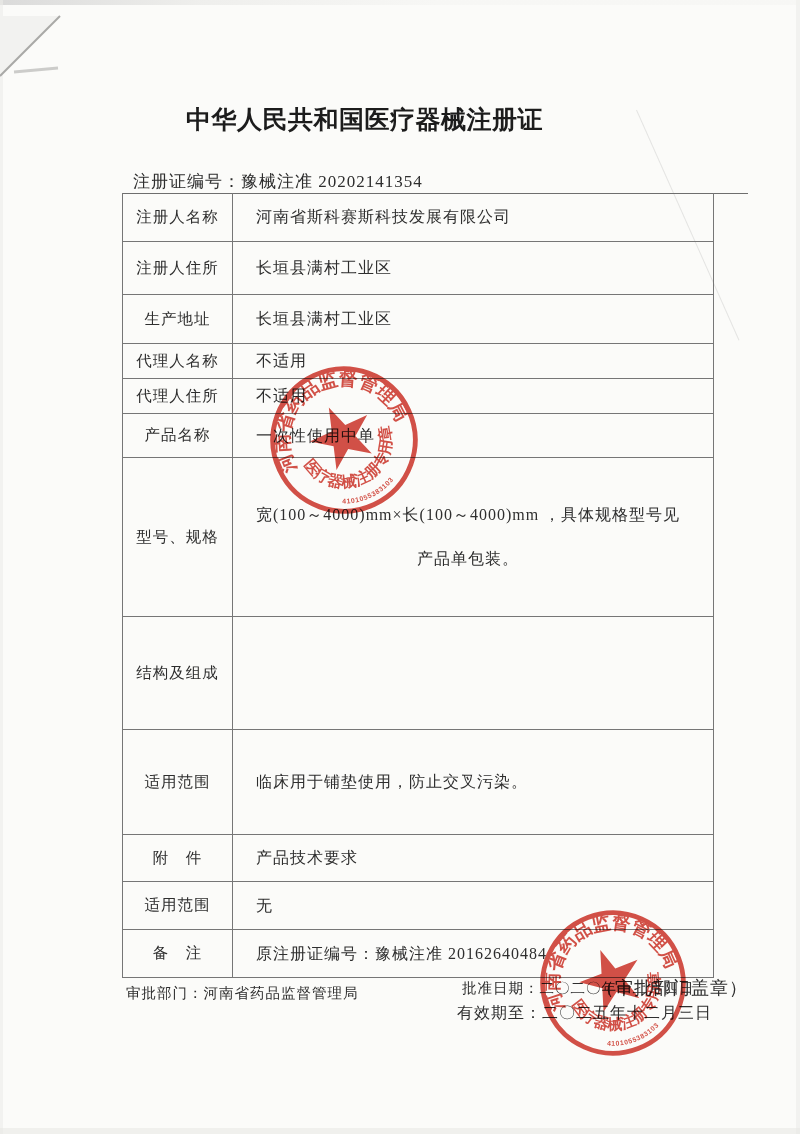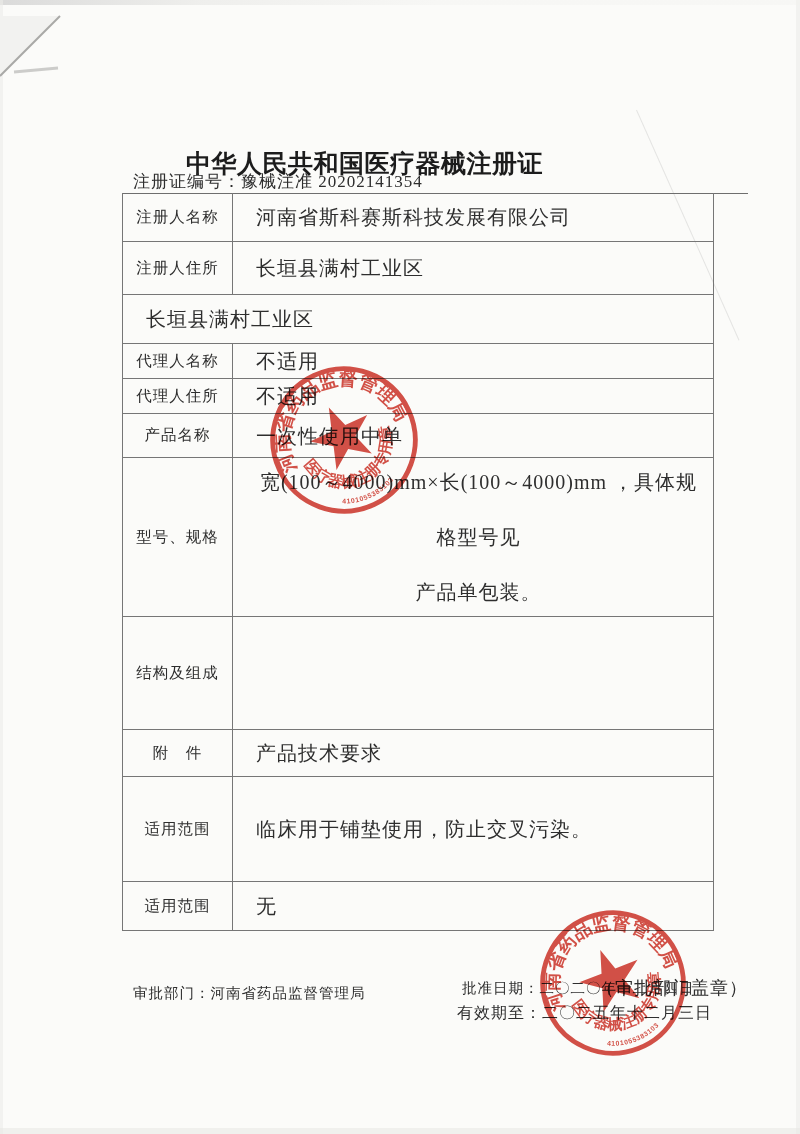--- a/index.html
+++ b/index.html
@@ -13,38 +13,38 @@
   .edge-top{position:absolute;top:0;left:0;width:100%;height:5px;
     background:linear-gradient(90deg,#c9c9c9,#e8e8e6 25%,#f5f5f3 55%);opacity:.65;}
   .edge-left{position:absolute;top:0;left:0;width:3px;height:100%;background:#ececea;opacity:.6;}
   .edge-right{position:absolute;top:0;right:0;width:4px;height:100%;background:#f0f0ee;opacity:.8;}
   .edge-bottom{position:absolute;bottom:0;left:0;width:100%;height:6px;background:#e7e7e4;opacity:.55;}
   .fold{position:absolute;left:0;top:0;}
   .crease{position:absolute;left:636px;top:110px;width:1px;height:252px;
     background:rgba(110,110,110,.16);transform:rotate(-24deg);transform-origin:top center;}
   
   .title{position:absolute;left:186px;top:103px;width:330px;text-align:center;
-    font-size:25px;font-weight:bold;letter-spacing:0.5px;color:#1c1c1c;white-space:nowrap;margin-top:44px;}
+    font-size:25px;font-weight:bold;letter-spacing:0.5px;color:#1c1c1c;white-space:nowrap;}
   .cert-line{position:absolute;left:133px;top:170px;font-size:17px;letter-spacing:1px;white-space:nowrap;}
   .top-rule{position:absolute;left:122px;top:193px;width:626px;height:1px;background:#6e6e6e;}
   
   .table{position:absolute;left:122px;top:193px;width:592px;box-sizing:border-box;
     border-left:1px solid #767676;border-right:1px solid #767676;border-bottom:1px solid #767676;
     background:transparent;}
   .row{display:flex;box-sizing:border-box;border-bottom:1px solid #767676;}
   .row:last-child{border-bottom:none;}
   .cell-label{flex:0 0 110px;width:110px;box-sizing:border-box;border-right:1px solid #767676;
     display:flex;align-items:center;justify-content:center;
     font-size:15.5px;letter-spacing:1px;text-align:center;}
   .cell-value{flex:1;display:flex;align-items:center;
-    padding:4px 12px 4px 23px;font-size:20px;letter-spacing:1px;
+    padding:4px 12px 4px 23px;font-size:16px;letter-spacing:1px;
     white-space:pre-line;line-height:1.7;}
   .row:nth-child(7) .cell-value{line-height:2.75;text-align:center;}
   
-  .f-dept{position:absolute;left:133px;top:984px;font-size:14.5px;letter-spacing:1px;white-space:nowrap;}
+  .f-dept{position:absolute;left:126px;top:984px;font-size:14.5px;letter-spacing:1px;white-space:nowrap;}
   .f-date{position:absolute;left:462px;top:979px;font-size:14.5px;letter-spacing:1px;white-space:nowrap;}
   .f-valid{position:absolute;left:457px;top:1003px;font-size:16px;letter-spacing:1px;white-space:nowrap;}
   .f-sealnote{position:absolute;left:596px;top:976px;font-size:18px;letter-spacing:1px;white-space:nowrap;}
   
   .stamp{position:absolute;mix-blend-mode:multiply;opacity:.88;}
   .stamp circle{stroke:var(--stamp-color,#d0392e);fill:none;}
   .stamp .star{fill:var(--stamp-color,#d0392e);}
   .stamp text{fill:var(--stamp-color,#d0392e);
     font-family:"Liberation Sans","DejaVu Sans",sans-serif;font-weight:bold;}
   #stamp1{left:268px;top:364px;width:152px;height:152px;transform:rotate(-25deg);}
@@ -71,20 +71,21 @@
 <div class="table">
   <div class="row" style="height:49px">
     <div class="cell-label">注册人名称</div>
     <div class="cell-value">河南省斯科赛斯科技发展有限公司</div>
   </div>
   <div class="row" style="height:53px">
     <div class="cell-label">注册人住所</div>
     <div class="cell-value">长垣县满村工业区</div>
   </div>
   <div class="row" style="height:49px">
+    <div class="cell-label">生产地址</div>
     <div class="cell-value">长垣县满村工业区</div>
   </div>
   <div class="row" style="height:35px">
     <div class="cell-label">代理人名称</div>
     <div class="cell-value">不适用</div>
   </div>
   <div class="row" style="height:35px">
     <div class="cell-label">代理人住所</div>
     <div class="cell-value">不适用</div>
   </div>
@@ -93,31 +94,35 @@
     <div class="cell-value">一次性使用中单</div>
   </div>
   <div class="row" style="height:159px">
     <div class="cell-label">型号、规格</div>
     <div class="cell-value">宽(100～4000)mm×长(100～4000)mm ，具体规格型号见
 产品单包装。</div>
   </div>
   <div class="row" style="height:113px">
     <div class="cell-label">结构及组成</div>
   </div>
+  <div class="row" style="height:105px">
+    <div class="cell-label">适用范围</div>
+    <div class="cell-value">临床用于铺垫使用，防止交叉污染。</div>
+  </div>
   <div class="row" style="height:47px">
     <div class="cell-label">附　件</div>
     <div class="cell-value">产品技术要求</div>
   </div>
-  <div class="row" style="height:105px">
-    <div class="cell-label">适用范围</div>
-    <div class="cell-value">临床用于铺垫使用，防止交叉污染。</div>
-  </div>
   <div class="row" style="height:48px">
     <div class="cell-label">适用范围</div>
     <div class="cell-value">无</div>
+  </div>
+  <div class="row" style="height:47px">
+    <div class="cell-label">备　注</div>
+    <div class="cell-value">原注册证编号：豫械注准 20162640484</div>
   </div>
 </div>
 
 <div class="f-dept"><span>审批部门：</span><span>河南省药品监督管理局</span></div>
 <div class="f-date"><span>批准日期：</span><span>二〇二〇年十二月四日</span></div>
 <div class="f-valid"><span>有效期至：</span><span>二〇二五年十二月三日</span></div>
 <div class="f-sealnote">（审批部门盖章）</div>
 
 <svg id="stamp1" class="stamp" viewBox="0 0 220 220">
   <defs>

